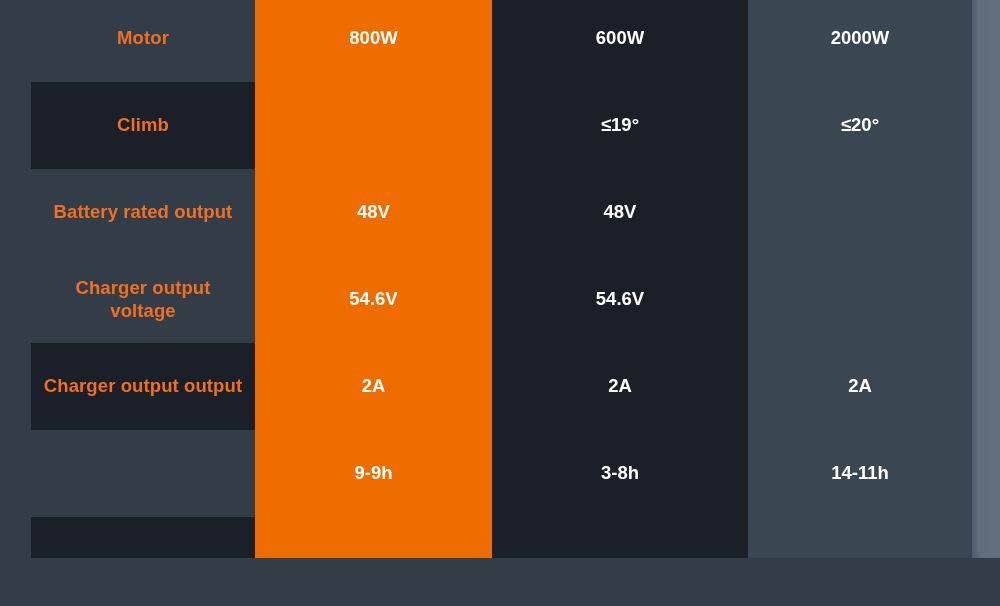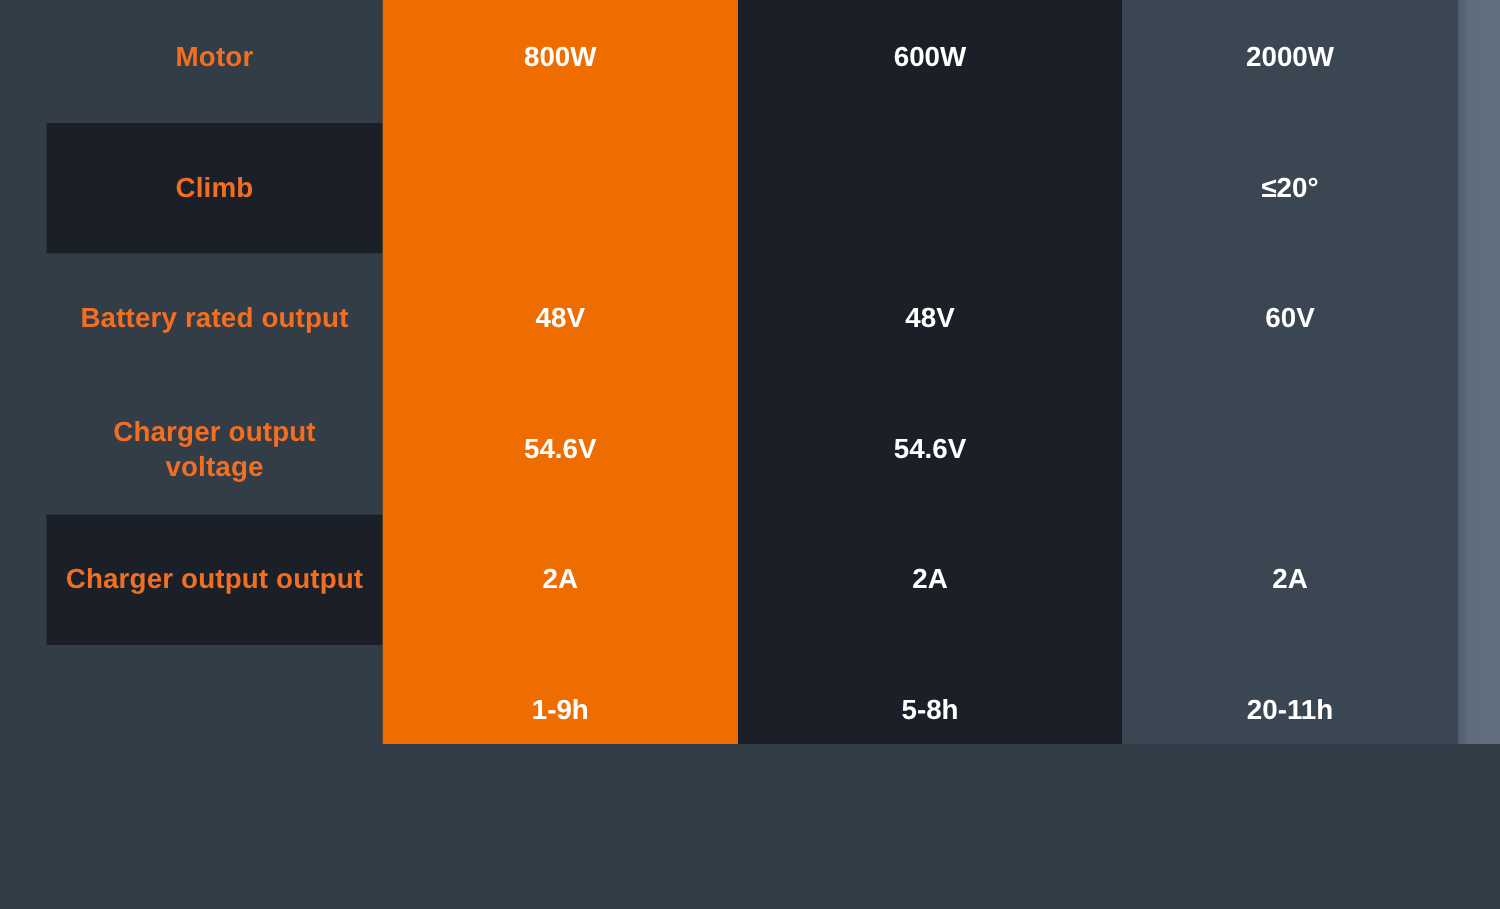--- a/index.html
+++ b/index.html
@@ -11,21 +11,21 @@
   body {
     width: 1000px;
     height: 606px;
     overflow: hidden;
     font-family: "Liberation Sans", "DejaVu Sans", sans-serif;
   }
 
   #stage {
     position: relative;
     width: 1000px;
-    height: 496px;
+    height: 558px;
     background: #333d48;
     overflow: hidden;
   }
 
   
   .edge-strip {
     position: absolute;
     top: 0;
     right: 0;
     width: 28px;
@@ -126,52 +126,52 @@
       <div class="label-bg"></div>
       <div class="cell c-label">Motor</div>
       <div class="cell c-v1">800W</div>
       <div class="cell c-v2">600W</div>
       <div class="cell c-v3">2000W</div>
     </div>
 
     <div class="row even">
       <div class="label-bg"></div>
       <div class="cell c-label">Climb</div>
+      <div class="cell c-v2">≤19°</div>
       <div class="cell c-v3">≤20°</div>
     </div>
 
     <div class="row odd">
       <div class="label-bg"></div>
       <div class="cell c-label">Battery rated output</div>
       <div class="cell c-v1">48V</div>
       <div class="cell c-v2">48V</div>
-      <div class="cell c-v3">60V</div>
     </div>
 
 
     <div class="row odd">
       <div class="label-bg"></div>
       <div class="cell c-label">Charger output voltage</div>
       <div class="cell c-v1">54.6V</div>
       <div class="cell c-v2">54.6V</div>
     </div>
 
     <div class="row even">
       <div class="label-bg"></div>
       <div class="cell c-label">Charger output output</div>
       <div class="cell c-v1">2A</div>
       <div class="cell c-v2">2A</div>
       <div class="cell c-v3">2A</div>
     </div>
 
     <div class="row odd">
       <div class="label-bg"></div>
-      <div class="cell c-v1">1-9h</div>
-      <div class="cell c-v2">5-8h</div>
-      <div class="cell c-v3">20-11h</div>
+      <div class="cell c-v1">9-9h</div>
+      <div class="cell c-v2">3-8h</div>
+      <div class="cell c-v3">14-11h</div>
     </div>
 
     <div class="row even">
       <div class="label-bg"></div>
       <div class="cell c-label"></div>
       <div class="cell c-v1"></div>
       <div class="cell c-v2"></div>
       <div class="cell c-v3"></div>
     </div>
 

